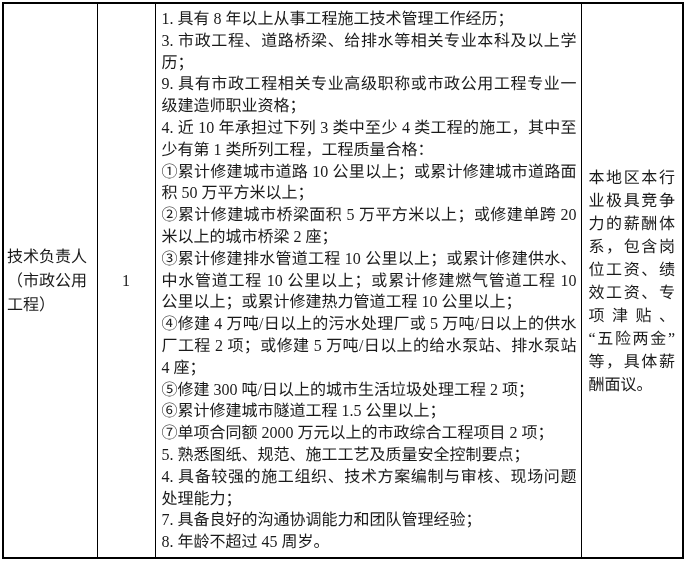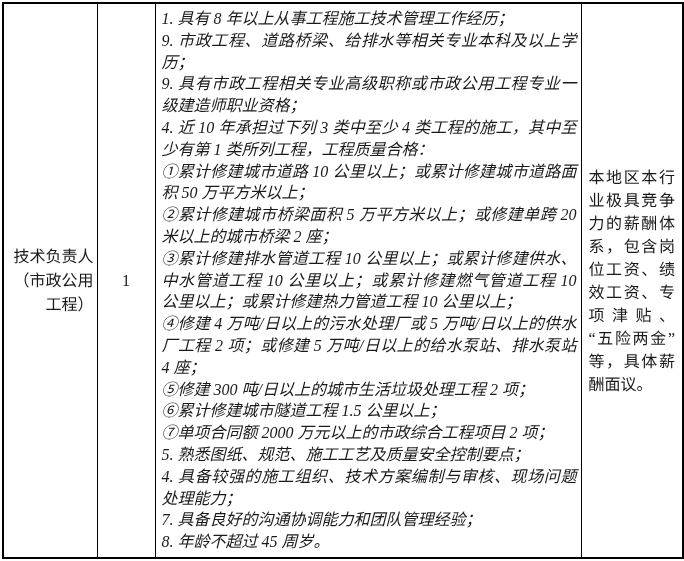--- a/index.html
+++ b/index.html
@@ -24,36 +24,35 @@
     color: #1a1a1a;
     border: 2px solid #000000;
   }
   table.job-table td {
     border: 1px solid #000000;
     box-sizing: border-box;
     overflow: hidden;
   }
   td.cell-position {
     vertical-align: middle;
-    text-align: right;
+    text-align: left;
     font-size: 16px;
     line-height: 24px;
     padding: 2px 3px;
   }
   td.cell-headcount {
     vertical-align: middle;
     text-align: center;
     font-size: 16px;
   }
   td.cell-requirements {
     vertical-align: top;
     padding: 4px 4px 2px 6px;
     font-size: 16px;
     line-height: 21.8px;
-    font-style: italic;
   }
   .req-line {
     text-align: justify;
   }
   td.cell-salary {
     vertical-align: middle;
     padding: 18px 7px;
     font-size: 16px;
     line-height: 23px;
     text-align: justify;
@@ -69,21 +68,21 @@
       <col style="width:58px">
       <col style="width:426px">
       <col style="width:102px">
     </colgroup>
     <tbody>
       <tr>
         <td class="cell-position">技术负责人（市政公用工程）</td>
         <td class="cell-headcount">1</td>
         <td class="cell-requirements">
             <div class="req-line">1. 具有 8 年以上从事工程施工技术管理工作经历；</div>
-            <div class="req-line">9. 市政工程、道路桥梁、给排水等相关专业本科及以上学历；</div>
+            <div class="req-line">3. 市政工程、道路桥梁、给排水等相关专业本科及以上学历；</div>
             <div class="req-line">9. 具有市政工程相关专业高级职称或市政公用工程专业一级建造师职业资格；</div>
             <div class="req-line">4. 近 10 年承担过下列 3 类中至少 4 类工程的施工，其中至少有第 1 类所列工程，工程质量合格：</div>
             <div class="req-line">①累计修建城市道路 10 公里以上；或累计修建城市道路面积 50 万平方米以上；</div>
             <div class="req-line">②累计修建城市桥梁面积 5 万平方米以上；或修建单跨 20 米以上的城市桥梁 2 座；</div>
             <div class="req-line">③累计修建排水管道工程 10 公里以上；或累计修建供水、中水管道工程 10 公里以上；或累计修建燃气管道工程 10 公里以上；或累计修建热力管道工程 10 公里以上；</div>
             <div class="req-line">④修建 4 万吨/日以上的污水处理厂或 5 万吨/日以上的供水厂工程 2 项；或修建 5 万吨/日以上的给水泵站、排水泵站 4 座；</div>
             <div class="req-line">⑤修建 300 吨/日以上的城市生活垃圾处理工程 2 项；</div>
             <div class="req-line">⑥累计修建城市隧道工程 1.5 公里以上；</div>
             <div class="req-line">⑦单项合同额 2000 万元以上的市政综合工程项目 2 项；</div>
             <div class="req-line">5. 熟悉图纸、规范、施工工艺及质量安全控制要点；</div>

